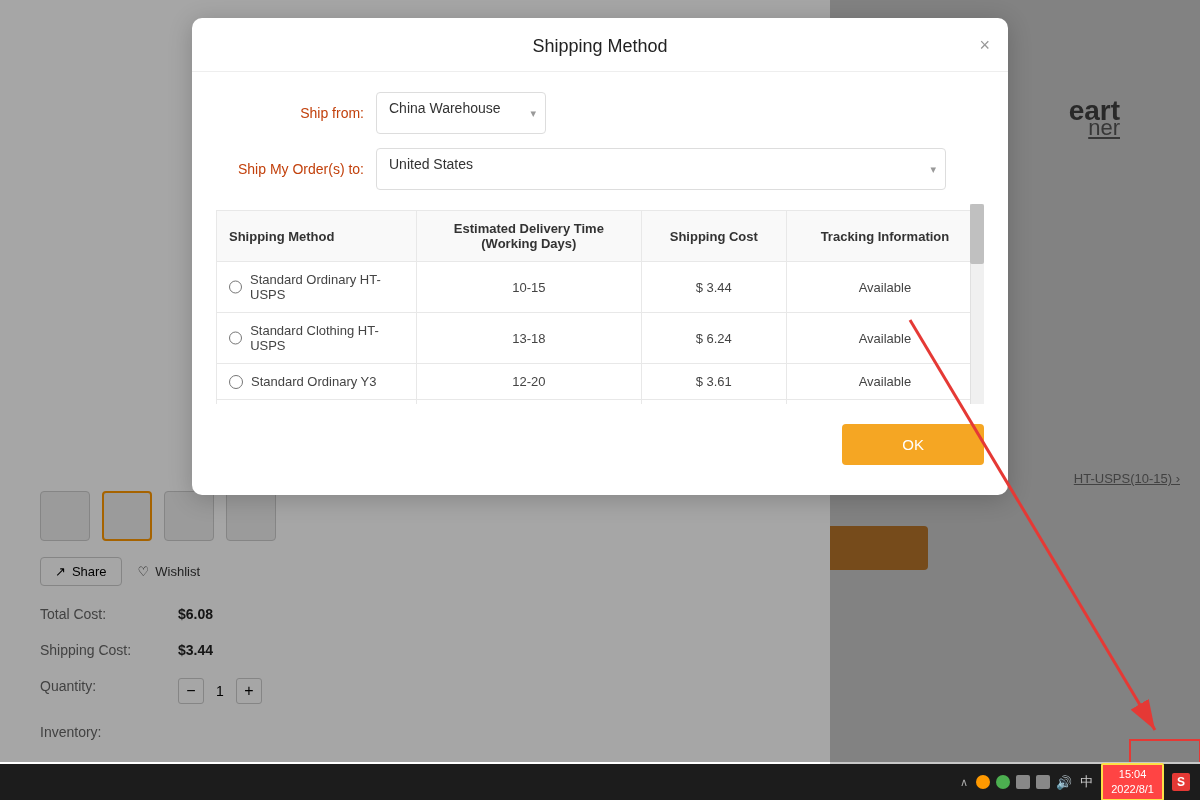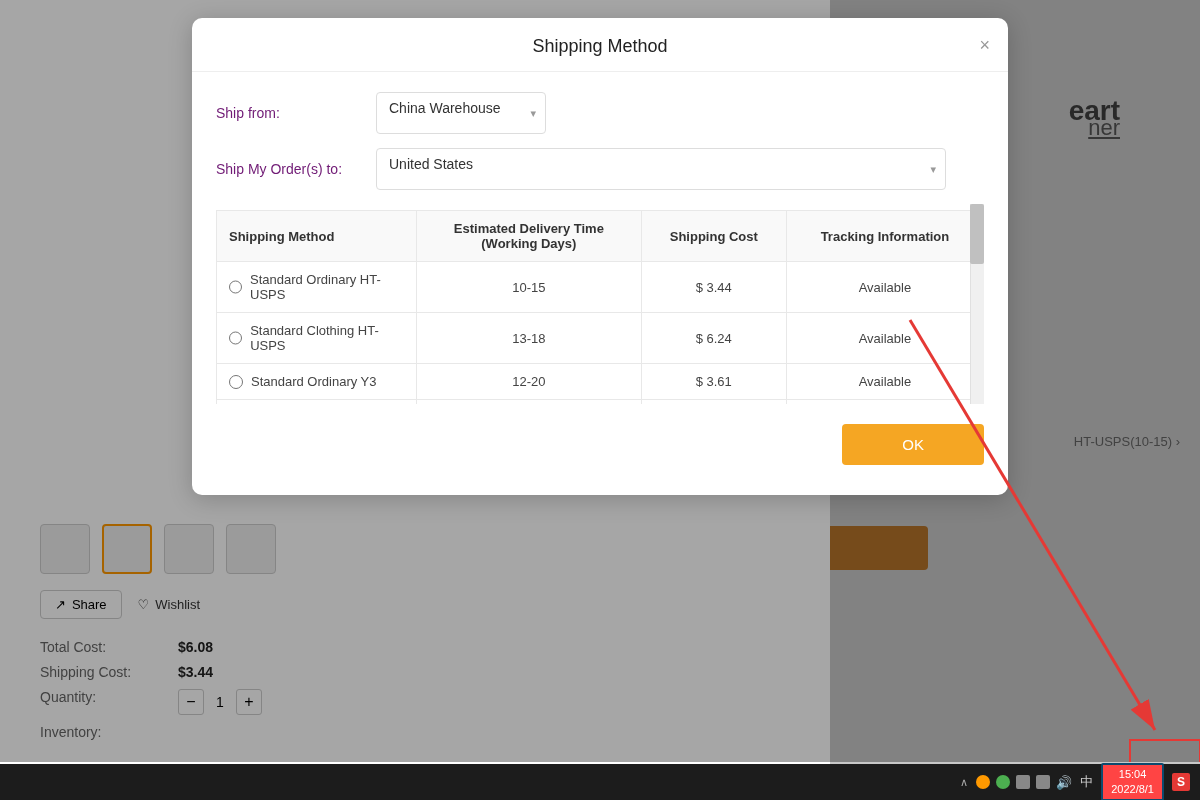--- a/index.html
+++ b/index.html
@@ -53,24 +53,25 @@
       position: absolute;
       top: 115px;
       right: 80px;
       font-size: 22px;
       color: #555;
       text-decoration: underline;
     }
 
     .bg-right-label {
       position: absolute;
-      top: 434px;
+      top: 471px;
       right: 20px;
       font-size: 13px;
       color: #666;
+      text-decoration: underline;
     }
 
     
     .bottom-section {
       position: absolute;
       bottom: 40px;
       left: 0;
       width: 830px;
       background: #fff;
       padding: 20px 40px;
@@ -120,21 +121,21 @@
       font-size: 13px;
       cursor: pointer;
       background: none;
       border: none;
       color: #333;
     }
 
     .info-grid {
       display: grid;
       grid-template-columns: 130px auto;
-      gap: 9px 8px;
+      gap: 20px 8px;
       font-size: 14px;
     }
 
     .info-label {
       color: #666;
     }
 
     .info-value {
       font-weight: bold;
       color: #222;
@@ -200,21 +201,21 @@
 
     .taskbar-icons {
       display: flex;
       gap: 6px;
       align-items: center;
     }
 
     .taskbar-clock {
       background: #ff4444;
       padding: 2px 8px;
-      border: 2px solid #0c4a6e;
+      border: 2px solid #fde047;
       color: white;
       font-size: 11px;
       text-align: center;
       line-height: 1.4;
       border-radius: 2px;
     }
 
     .taskbar-chinese {
       color: #ccc;
       font-size: 13px;
@@ -286,24 +287,24 @@
     }
 
     .field-row {
       display: flex;
       align-items: center;
       margin-bottom: 14px;
     }
 
     .field-label {
       width: 160px;
-      text-align: left;
+      text-align: right;
       padding-right: 12px;
       font-size: 14px;
-      color: #701a75;
+      color: #c2410c;
       flex-shrink: 0;
     }
 
     .select-wrapper {
       position: relative;
       display: inline-flex;
       align-items: center;
     }
 
     .select-box {

